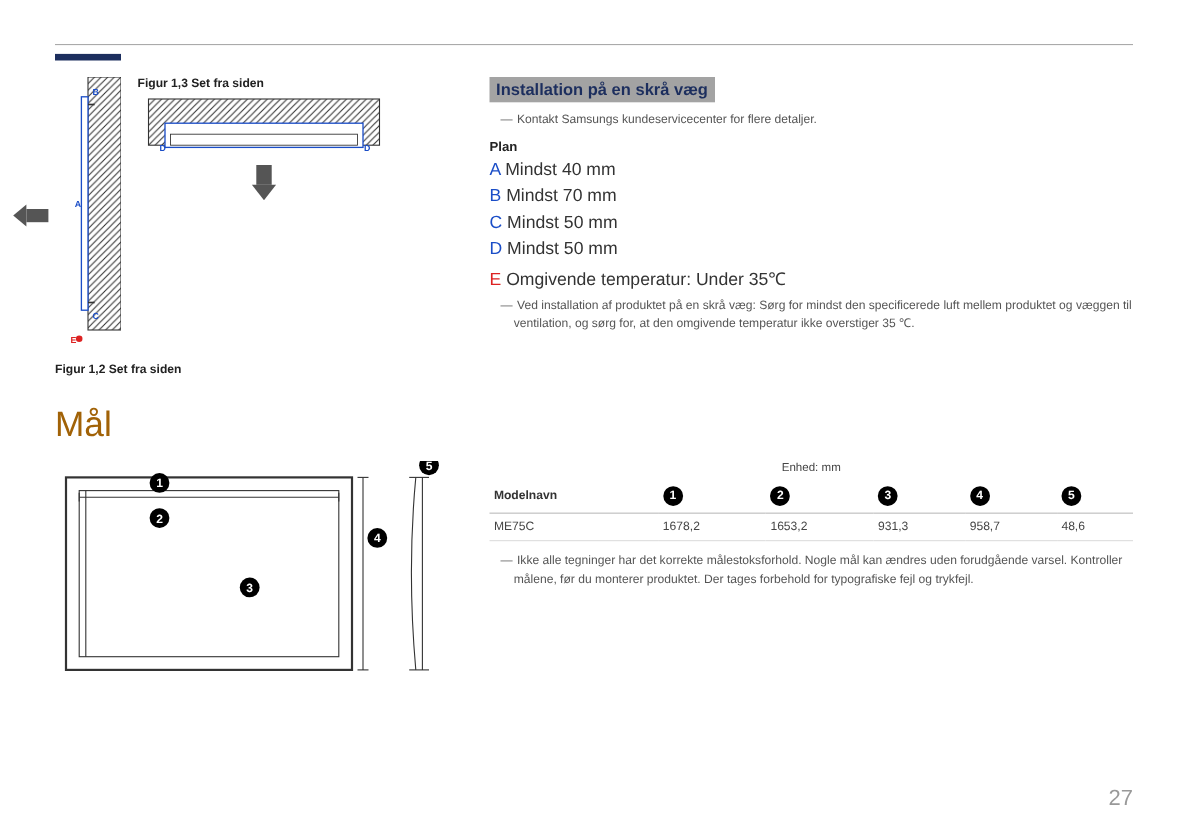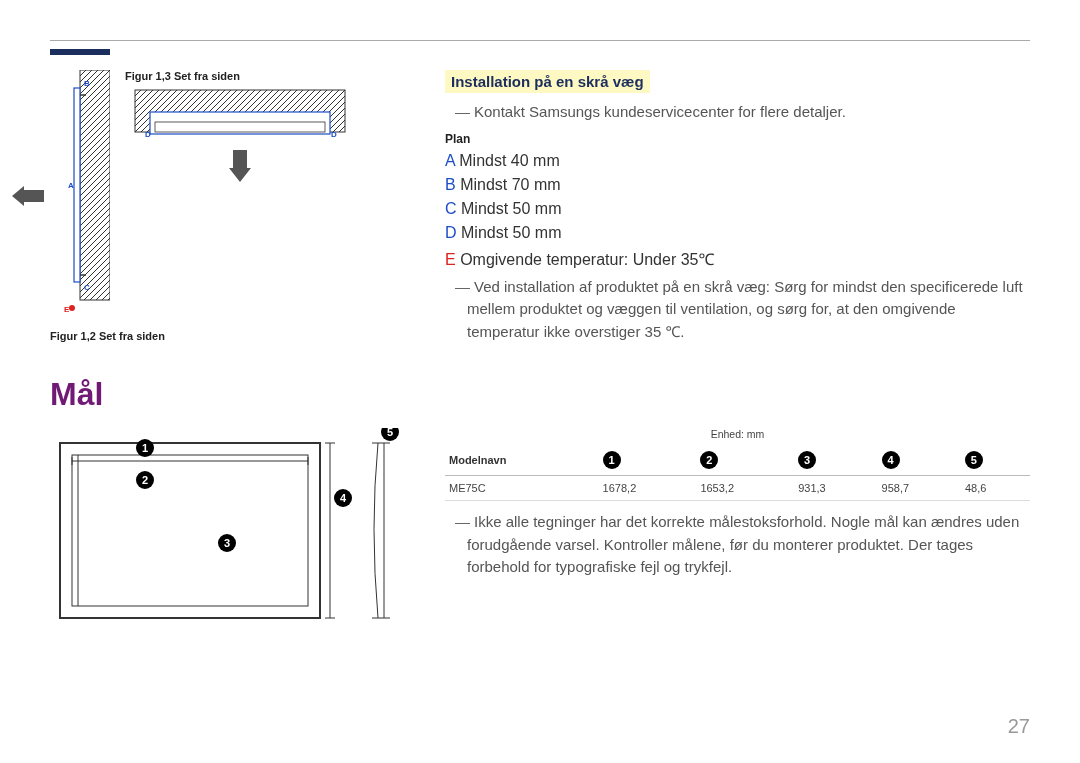--- a/index.html
+++ b/index.html
@@ -34,29 +34,29 @@
     color: #222;
   }
   .fig-top {
     display: flex;
     align-items: flex-start;
     gap: 15px;
   }
   svg { display: block; }
   .install-title {
     display: inline-block;
-    background: #fef9c3;
+    background: #a3a3a3;
     color: #1c2e5e;
     font-weight: bold;
     font-size: 15px;
     padding: 3px 6px;
     margin-bottom: 8px;
   }
   .dash-note {
-    font-size: 15px;
+    font-size: 11px;
     color: #555;
     text-indent: -12px;
     padding-left: 22px;
     margin-bottom: 8px;
     line-height: 1.5;
   }
   .dash-note::before {
     content: "―";
     margin-right: 4px;
     color: #666;
@@ -73,22 +73,22 @@
     color: #333;
   }
   .plan-row .lbl-a { color: #1a4dc7; }
   .plan-row .lbl-b { color: #1a4dc7; }
   .plan-row .lbl-c { color: #1a4dc7; }
   .plan-row .lbl-d { color: #1a4dc7; }
   .plan-row .lbl-e { color: #d22; }
 
   .section-mal {
     font-size: 32px;
-    font-weight: bold;
-    color: #701a75;
+    font-weight: normal;
+    color: #a16207;
     margin: 25px 0 15px 0;
   }
   .lower { display: flex; gap: 25px; }
   .lower-left { width: 370px; flex-shrink: 0; }
   .lower-right { flex: 1; }
   .unit-label {
     text-align: center;
     font-size: 10.5px;
     color: #444;
     margin-bottom: 5px;

